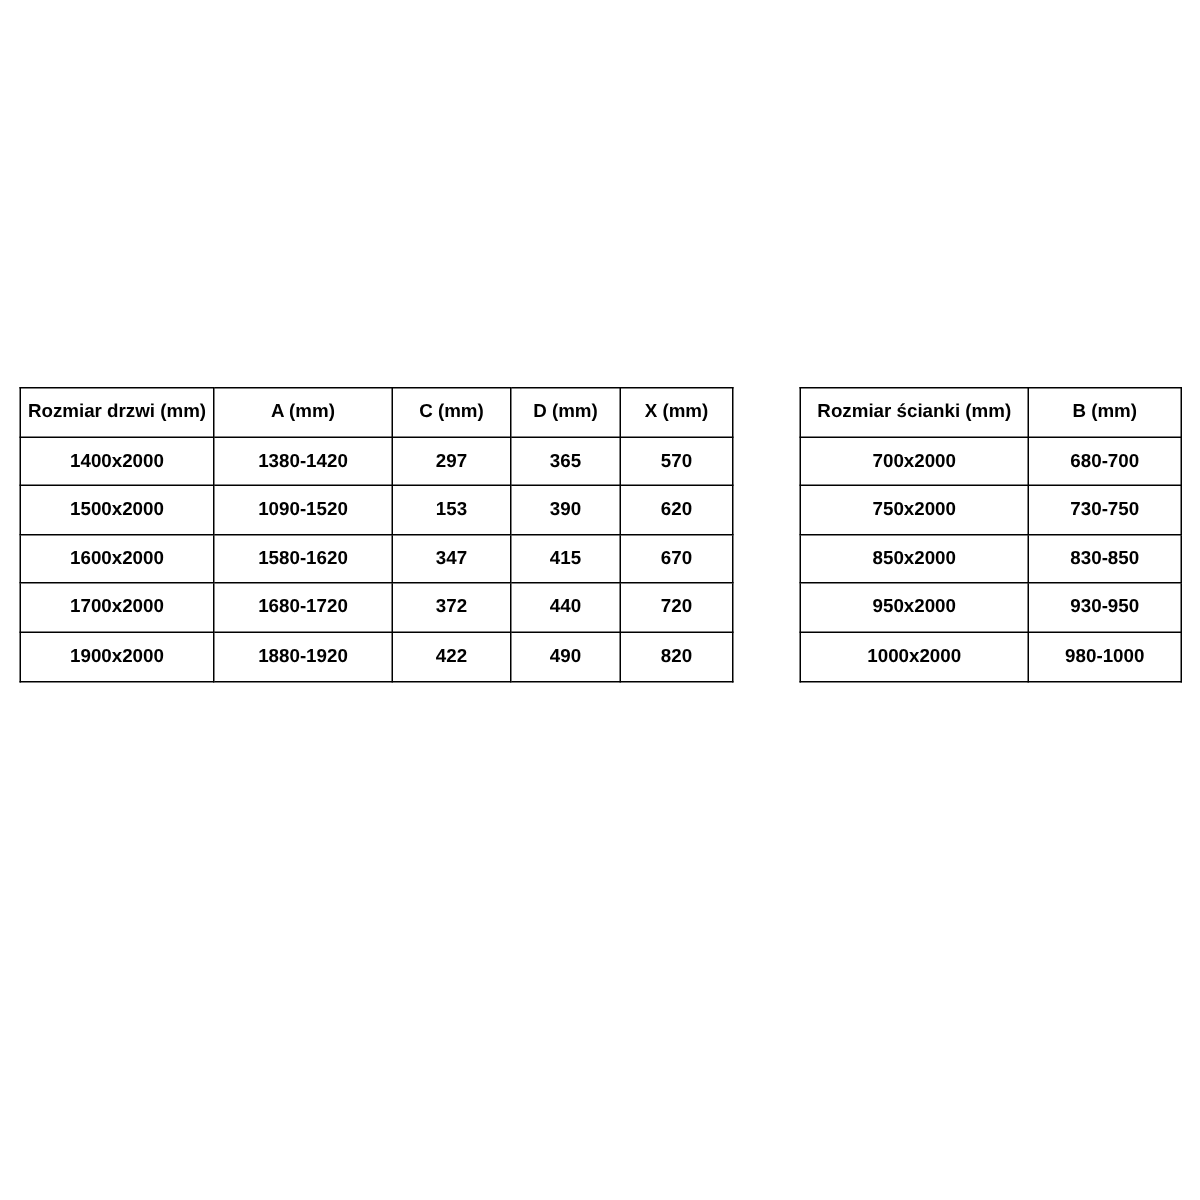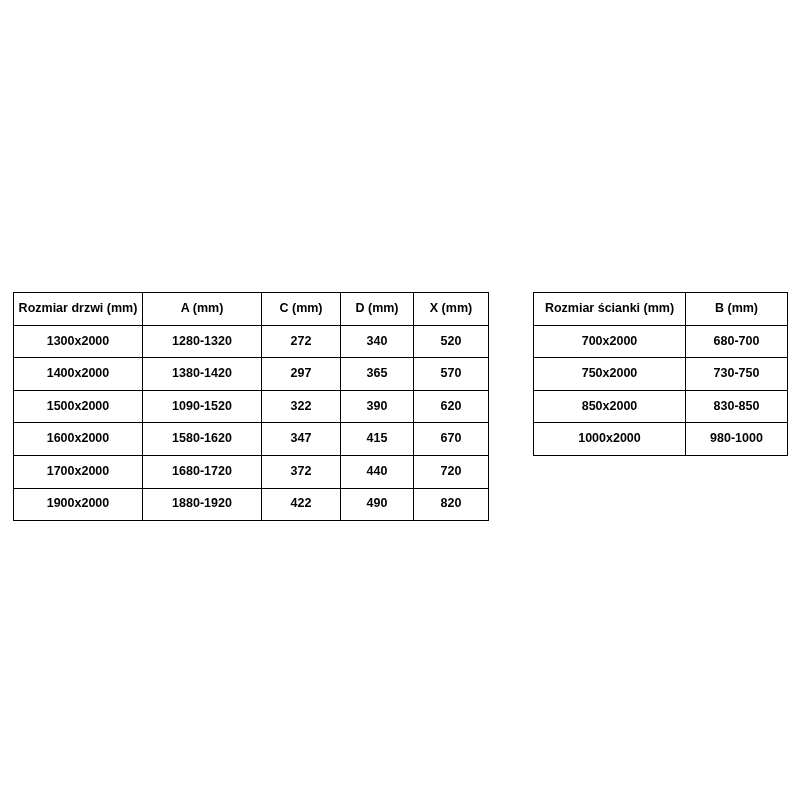--- a/index.html
+++ b/index.html
@@ -29,21 +29,20 @@
     left: 13px;
     top: 258px;
   }
   #walls-table-wrap {
     left: 533px;
     top: 258px;
   }
   table.grid {
     border-collapse: collapse;
     table-layout: fixed;
-    margin-top: 34px;
   }
   table.grid td, table.grid th {
     border: 1px solid #000000;
     text-align: center;
     vertical-align: middle;
     font-weight: bold;
     font-size: 12.5px;
     padding: 0;
     height: 31.6px;
     line-height: 1.1;
@@ -82,37 +81,30 @@
         <tr>
           <th>Rozmiar drzwi (mm)</th>
           <th>A (mm)</th>
           <th>C (mm)</th>
           <th>D (mm)</th>
           <th>X (mm)</th>
         </tr>
       </thead>
       <tbody>
         <tr>
-          <td>1300x2000</td>
-          <td>1280-1320</td>
-          <td>272</td>
-          <td>340</td>
-          <td>520</td>
-        </tr>
-        <tr>
           <td>1400x2000</td>
           <td>1380-1420</td>
           <td>297</td>
           <td>365</td>
           <td>570</td>
         </tr>
         <tr>
           <td>1500x2000</td>
           <td>1090-1520</td>
-          <td>322</td>
+          <td>153</td>
           <td>390</td>
           <td>620</td>
         </tr>
         <tr>
           <td>1600x2000</td>
           <td>1580-1620</td>
           <td>347</td>
           <td>415</td>
           <td>670</td>
         </tr>
@@ -153,20 +145,24 @@
         </tr>
         <tr>
           <td>750x2000</td>
           <td>730-750</td>
         </tr>
         <tr>
           <td>850x2000</td>
           <td>830-850</td>
         </tr>
         <tr>
+          <td>950x2000</td>
+          <td>930-950</td>
+        </tr>
+        <tr>
           <td>1000x2000</td>
           <td>980-1000</td>
         </tr>
       </tbody>
     </table>
   </div>
 
 </div>
 
 </body></html>

